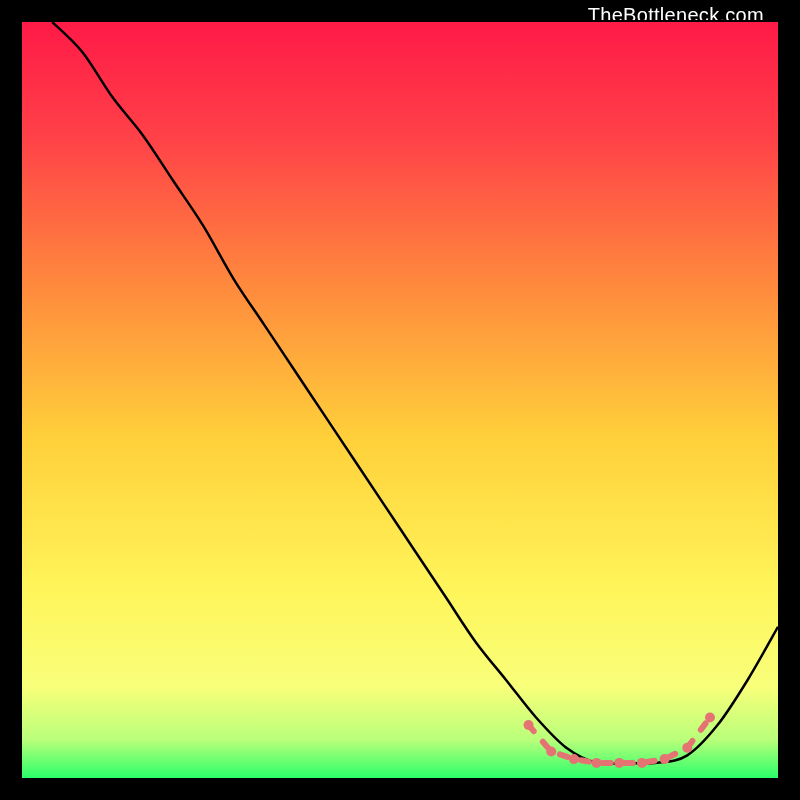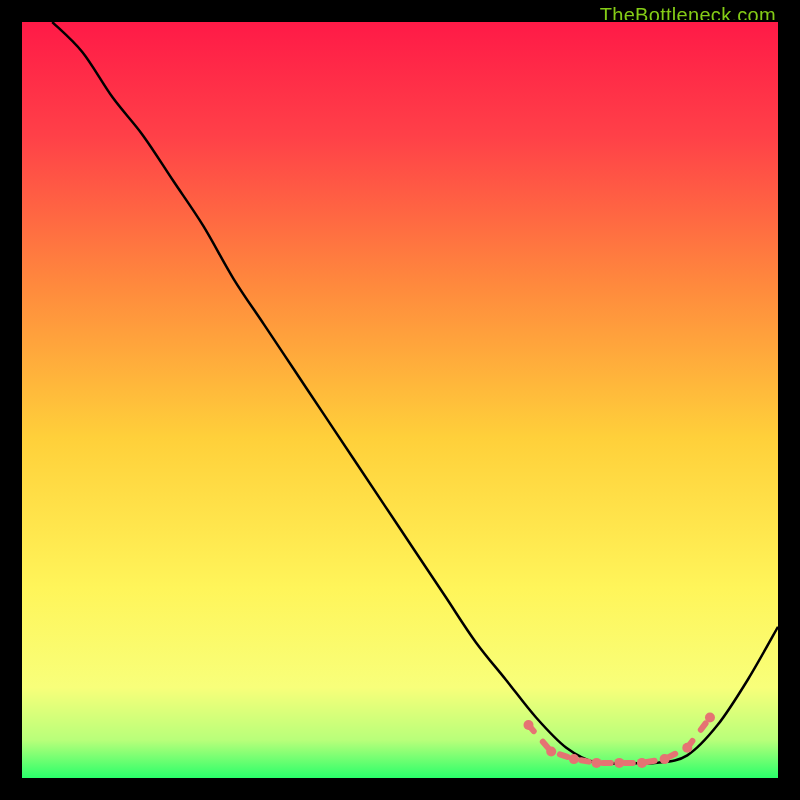--- a/index.html
+++ b/index.html
@@ -42,25 +42,25 @@
   .curve-svg {
     position: absolute;
     left: 0;
     top: 0;
     width: 100%;
     height: 100%;
   }
   .watermark {
     position: absolute;
     top: 4px;
-    right: 24px;
+    right: 36px;
     font-family: Arial, Helvetica, sans-serif;
     font-size: 20px;
     font-weight: 500;
-    color: #84cc16;
+    color: #ffffff;
     letter-spacing: 0.3px;
   }
 </style>
 </head>
 <body>
 
 <div class="chart-container">
   <div class="watermark">TheBottleneck.com</div>
   <div class="frame"></div>
   <div class="plot-area">

